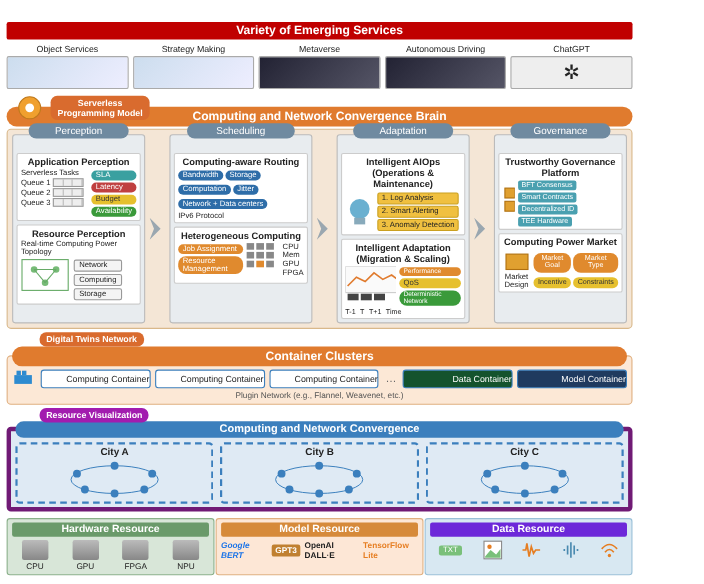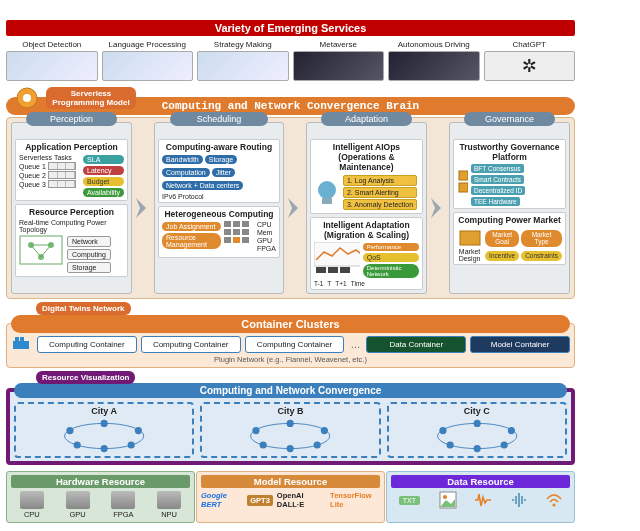--- a/index.html
+++ b/index.html
@@ -24,21 +24,21 @@
   .card h4 {font-size:8.5px; font-weight:bold; margin-bottom:2px; text-align:center;}
   .pill { display:inline-block; font-size:7px; padding:1px 4px; border-radius:7px; color:#fff; margin:1px 0;}
   .pill.blue{background:#2e6da8;} .pill.orange{background:#e08a2e;} .pill.yellow{background:#e6c02e;color:#333;} .pill.green{background:#3a9a3a;} .pill.red{background:#c04040;} .pill.teal{background:#3aa0a0;}
   .chip { display:inline-block; font-size:7px; padding:1px 4px; border:1px solid #999; border-radius:2px; background:#f4f4f4; margin:1px;}
   .mini-row{display:flex; gap:2px; flex-wrap:wrap;}
   .btn-small{font-size:7px; background:#f0c040; border:1px solid #caa020; padding:1px 3px; border-radius:2px; display:block; margin:1px 0;}
   .arrow-gap{width:14px; display:flex; align-items:center; justify-content:center;}
   .arrow-gap svg{width:14px;height:30px;}
   .container-layer{background:#fce8d6; border:1px solid #e0b080; border-radius:4px; padding:3px 4px; margin-top:8px;}
   .cont-row{display:flex; gap:4px; align-items:center;}
-  .cont-box{flex:1; background:#fff; border:1px solid #3b7fbd; border-radius:3px; text-align:center; font-size:8px; padding:3px 0;}
+  .cont-box{flex:1; background:#fff; border:1px solid #3b7fbd; border-radius:3px; text-align:right; font-size:8px; padding:3px 0;}
   .cont-box.dark{background:#14532d; color:#fff;}
   .cont-box.navy{background:#1f3a5f; color:#fff;}
   .ellipsis{font-size:10px; color:#666; padding:0 2px;}
   .plugin-note{font-size:7.5px; text-align:center; color:#555; margin-top:2px;}
   .conv-layer{background:#dfeaf4; border:4px solid #701a75; border-radius:4px; padding:3px 4px; margin-top:4px;}
   .city-row{display:flex; gap:6px; margin-top:3px;}
   .city{flex:1; border:2px dashed #3b7fbd; border-radius:4px; padding:2px; text-align:center;}
   .city h5{font-size:9px; font-weight:bold;}
   .ring{height:36px; position:relative; margin-top:2px;}
   .ring svg{width:100%;height:100%;}
@@ -62,37 +62,36 @@
   .market-grid{display:grid;grid-template-columns:1fr 1fr;gap:2px;margin-top:2px;}
   .market-grid .pill{font-size:6.5px;text-align:center;}
 </style>
 </head>
 <body>
 
 <div class="wrap">
   <div class="banner red-banner">Variety of Emerging Services</div>
 
   <div class="services-row">
-    <div class="svc"><span>Object Detection</span><div class="thumb light"></div></div>
-    <div class="svc"><span>Language Processing</span><div class="thumb light"></div></div>
+    <div class="svc"><span>Object Services</span><div class="thumb light"></div></div>
     <div class="svc"><span>Strategy Making</span><div class="thumb light"></div></div>
     <div class="svc"><span>Metaverse</span><div class="thumb dark"></div></div>
     <div class="svc"><span>Autonomous Driving</span><div class="thumb dark"></div></div>
     <div class="svc"><span>ChatGPT</span><div class="thumb chat">✲</div></div>
   </div>
 
   <div style="display:flex;align-items:center;gap:6px;margin:2px 0 0 8px;">
     <svg width="26" height="26">
         <circle cx="13" cy="13" r="10" fill="#f0a02e" stroke="#c07a1e"></circle>
         <circle cx="13" cy="13" r="4" fill="#fff"></circle>
       </svg>
     <span class="tag" style="max-width:90px;">Serverless Programming Model</span>
   </div>
 
-  <div class="banner orange-banner" style="margin-top:-14px;font-family:Liberation Mono, monospace;">Computing and Network Convergence Brain</div>
+  <div class="banner orange-banner" style="margin-top:-14px;">Computing and Network Convergence Brain</div>
 
   <div class="brain-layer">
     <div class="brain-grid">
 
       <div class="col">
         <div class="col-head">Perception</div>
         <div class="card">
           <h4>Application Perception</h4>
           <div style="display:flex;gap:3px;">
             <div style="flex:1;">
@@ -311,21 +310,21 @@
       <div class="cont-box">Computing Container</div>
       <div class="cont-box">Computing Container</div>
       <div class="cont-box">Computing Container</div>
       <span class="ellipsis">…</span>
       <div class="cont-box dark">Data Container</div>
       <div class="cont-box navy">Model Container</div>
     </div>
     <div class="plugin-note">Plugin Network (e.g., Flannel, Weavenet, etc.)</div>
   </div>
 
-  <div style="margin:3px 0 0 30px;"><span class="tag" style="background:#701a75;">Resource Visualization</span></div>
+  <div style="margin:3px 0 0 30px;"><span class="tag" style="background:#a21caf;">Resource Visualization</span></div>
 
   <div class="conv-layer">
     <div class="banner blue-banner" style="border-radius:10px;margin-top:-12px;">Computing and Network Convergence</div>
     <div class="city-row">
       <div class="city">
         <h5>City A</h5>
         <div class="ring"><svg viewBox="0 0 100 40">
               <ellipse cx="50" cy="20" rx="44" ry="14" fill="none" stroke="#3b7fbd"></ellipse>
               <g fill="#3b7fbd">
                 <circle cx="50" cy="6" r="4"></circle>

